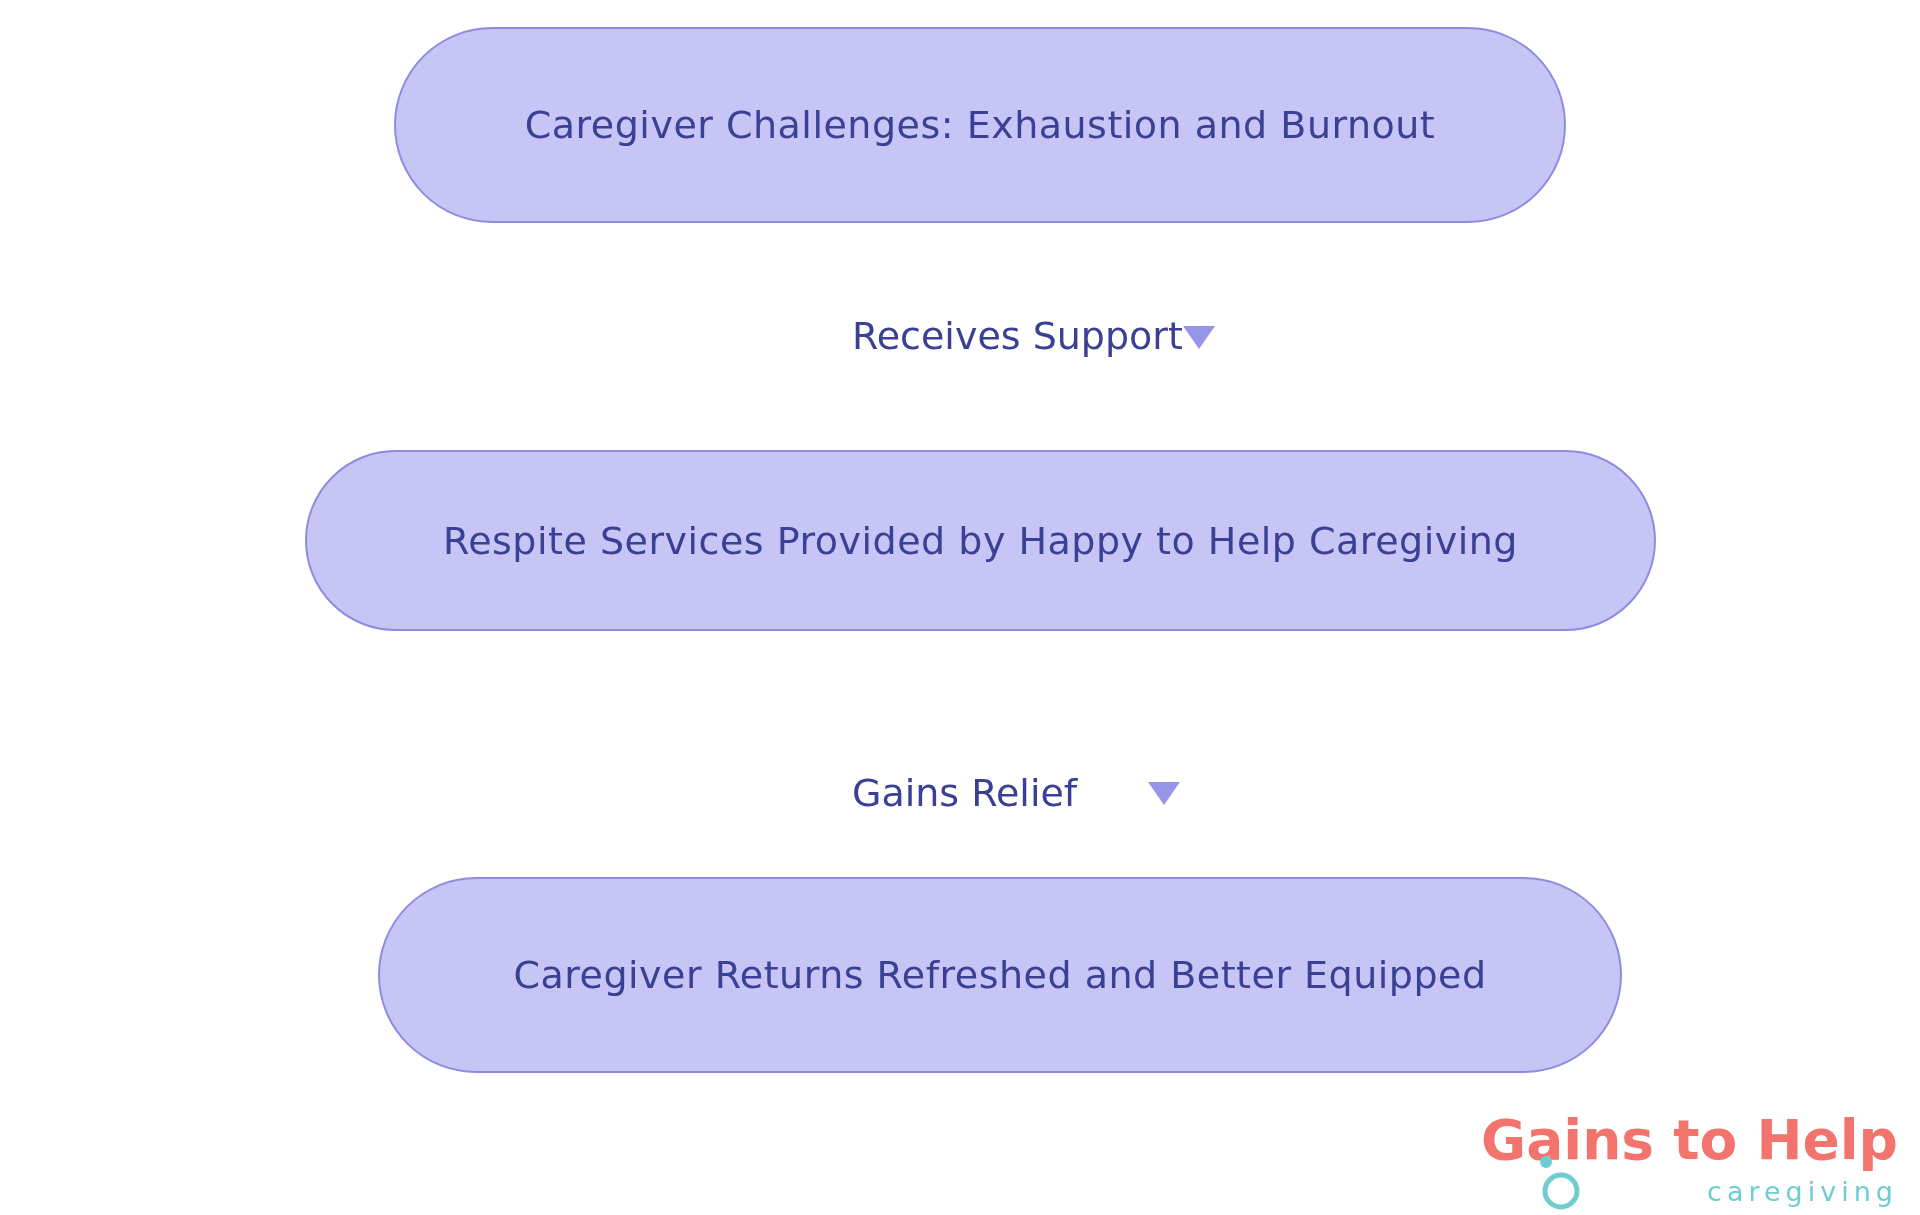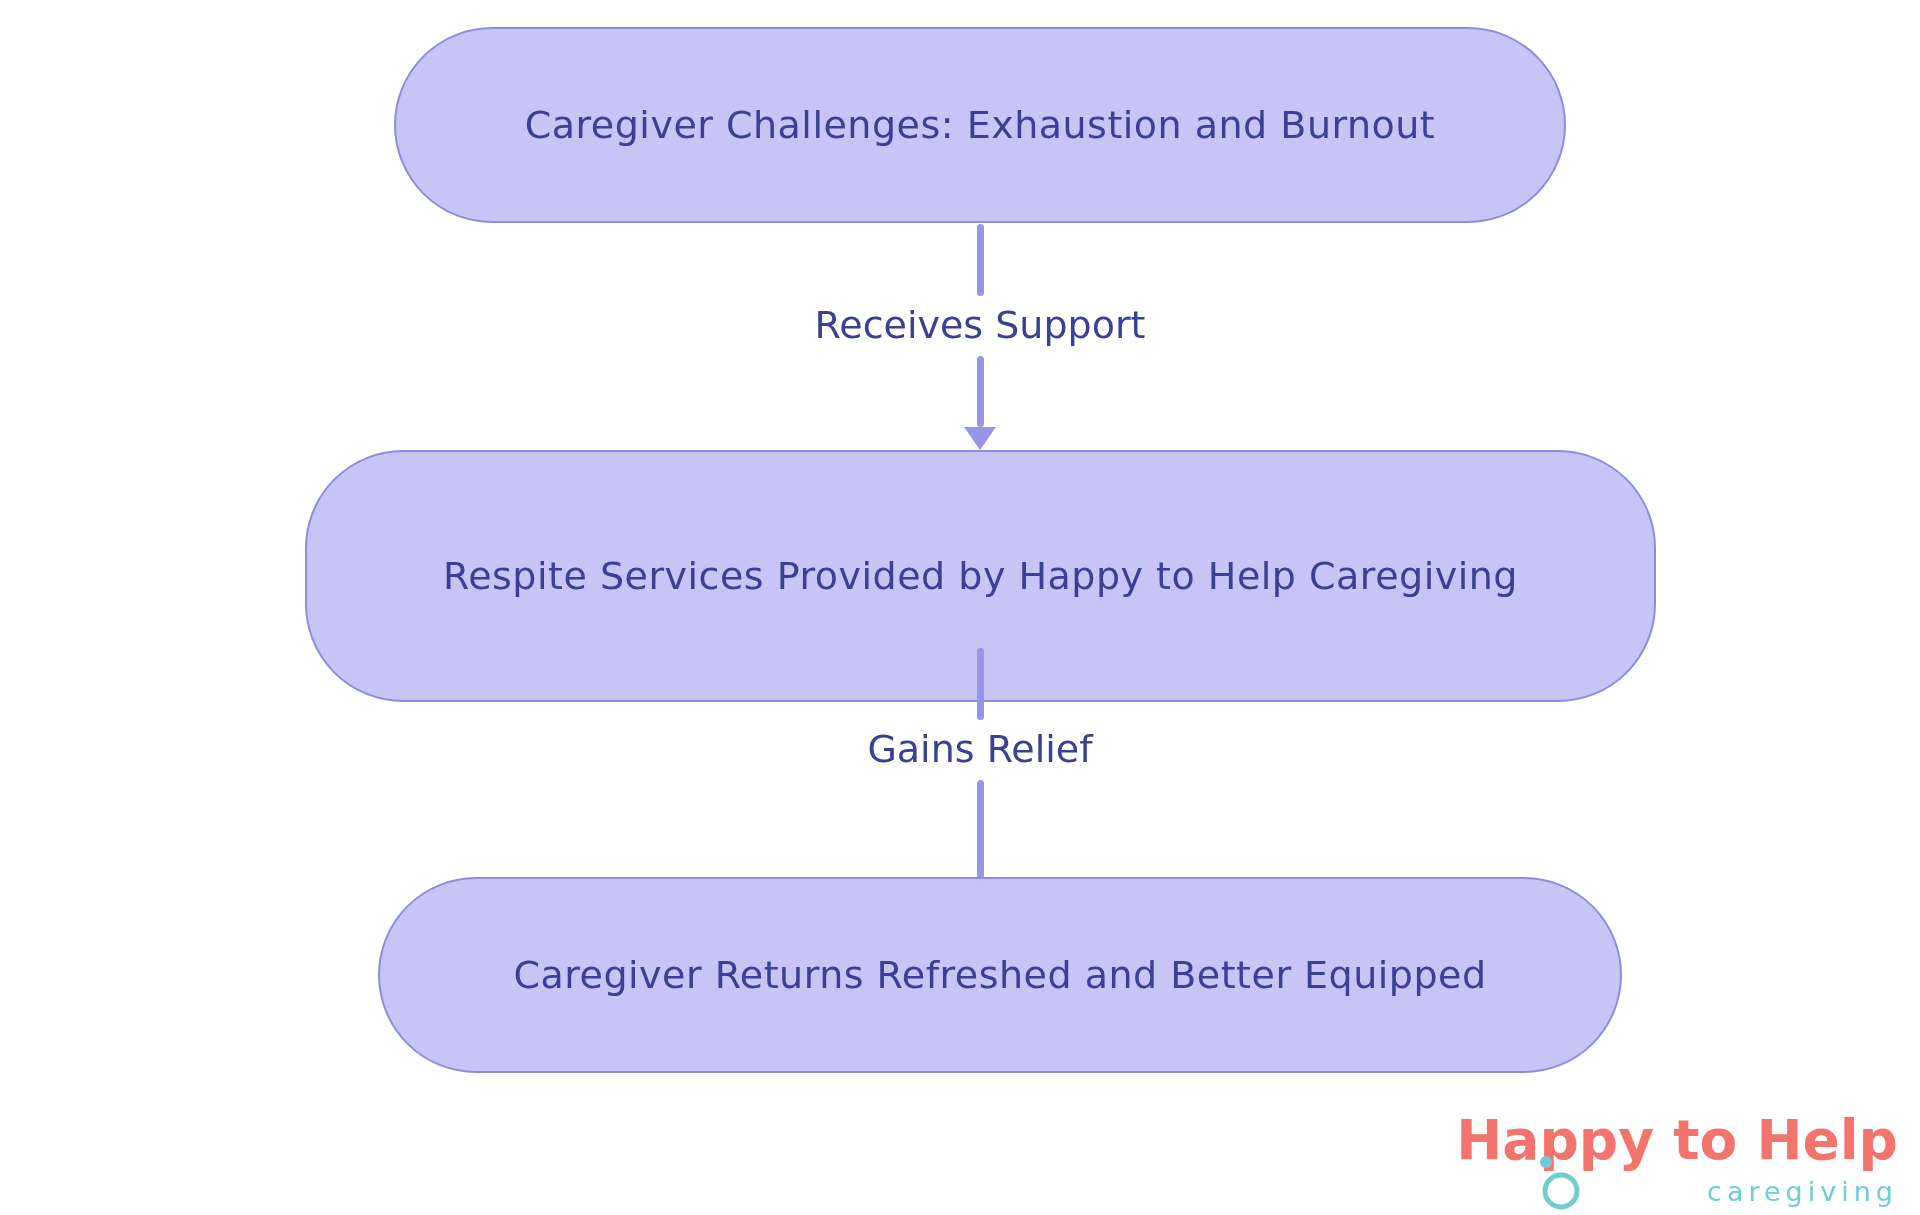--- a/index.html
+++ b/index.html
@@ -32,27 +32,27 @@
     display:flex;align-items:center;justify-content:center;
     text-align:center;
   }
   .node-label{
     color:var(--node-text);
     font-size:38px;
     letter-spacing:0.5px;
     white-space:nowrap;
   }
   .node1{left:394px;top:27px;width:1172px;height:196px;text-align:center;}
-  .node2{left:305px;top:450px;width:1351px;height:252px;}
+  .node2{left:305px;top:450px;width:1351px;height:181px;}
   .node3{left:378px;top:877px;width:1244px;height:196px;}
 
   .edge{
     position:absolute;
     width:400px;
-    display:flex;flex-direction:column;align-items:center;
+    display:flex;flex-direction:row;align-items:center;
   }
   .edge1{left:780px;top:224px;height:226px;}
   .edge2{left:780px;top:648px;height:291px;}
   .edge-line{
     width:7px;
     background:var(--arrow);
     border-radius:4px;
   }
   .seg-top{flex:0 0 72px;}
   .seg-bottom{flex:1 1 auto;}
@@ -120,21 +120,21 @@
     <div class="edge-label">Gains Relief</div>
     <div class="edge-line seg-bottom"></div>
     <div class="arrowhead"></div>
   </div>
 
   <div class="node node3">
     <span class="node-label">Caregiver Returns Refreshed and Better Equipped</span>
   </div>
 
   <div class="logo">
-    <div class="logo-title">Happy to Help</div>
+    <div class="logo-title">Gains to Help</div>
     <svg class="logo-icon" viewBox="0 0 54 58">
       <circle cx="13" cy="8" r="6" fill="#6fcdd1"></circle>
       <circle cx="28" cy="37" r="16" fill="none" stroke="#6fcdd1" stroke-width="5"></circle>
     </svg>
     <div class="logo-subtitle">caregiving</div>
   </div>
 
 </div>
 
 </body></html>

